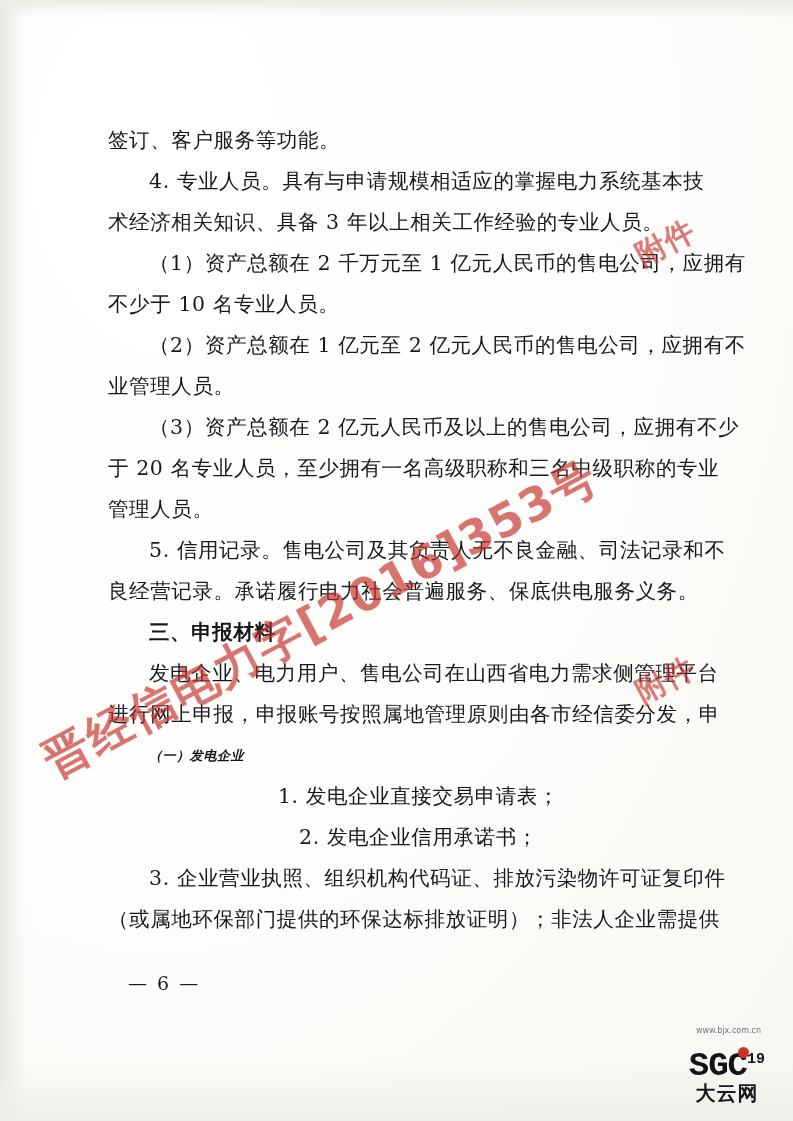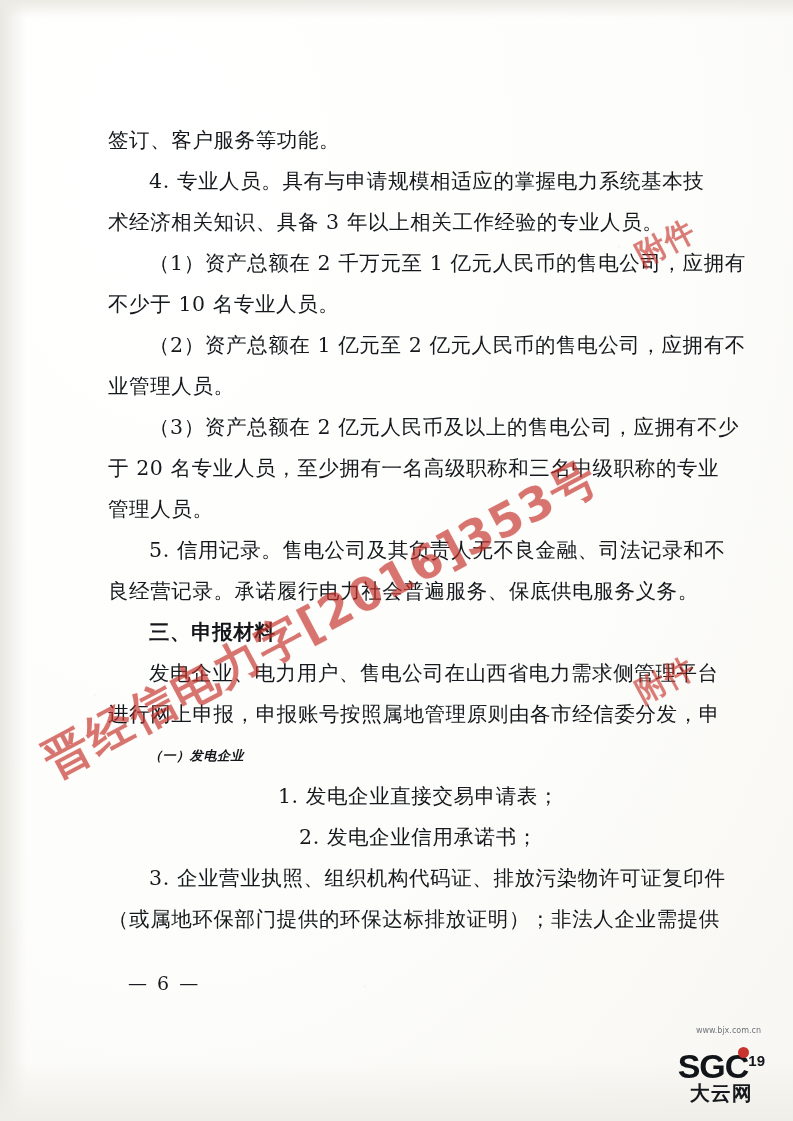--- a/index.html
+++ b/index.html
@@ -130,21 +130,21 @@
 
   
   .logo {
     position: absolute;
     right: 28px;
     bottom: 18px;
     text-align: center;
     line-height: 1;
   }
   .logo-mark {
-    font-family: Liberation Sans, sans-serif;
+    font-family: Liberation Mono, monospace;
     font-weight: 700;
     font-size: 34px;
     letter-spacing: -1px;
     color: #111418;
     position: relative;
     display: inline-block;
     margin-top: 24px;
   }
   .logo-mark .sup {
     font-size: 15px;

